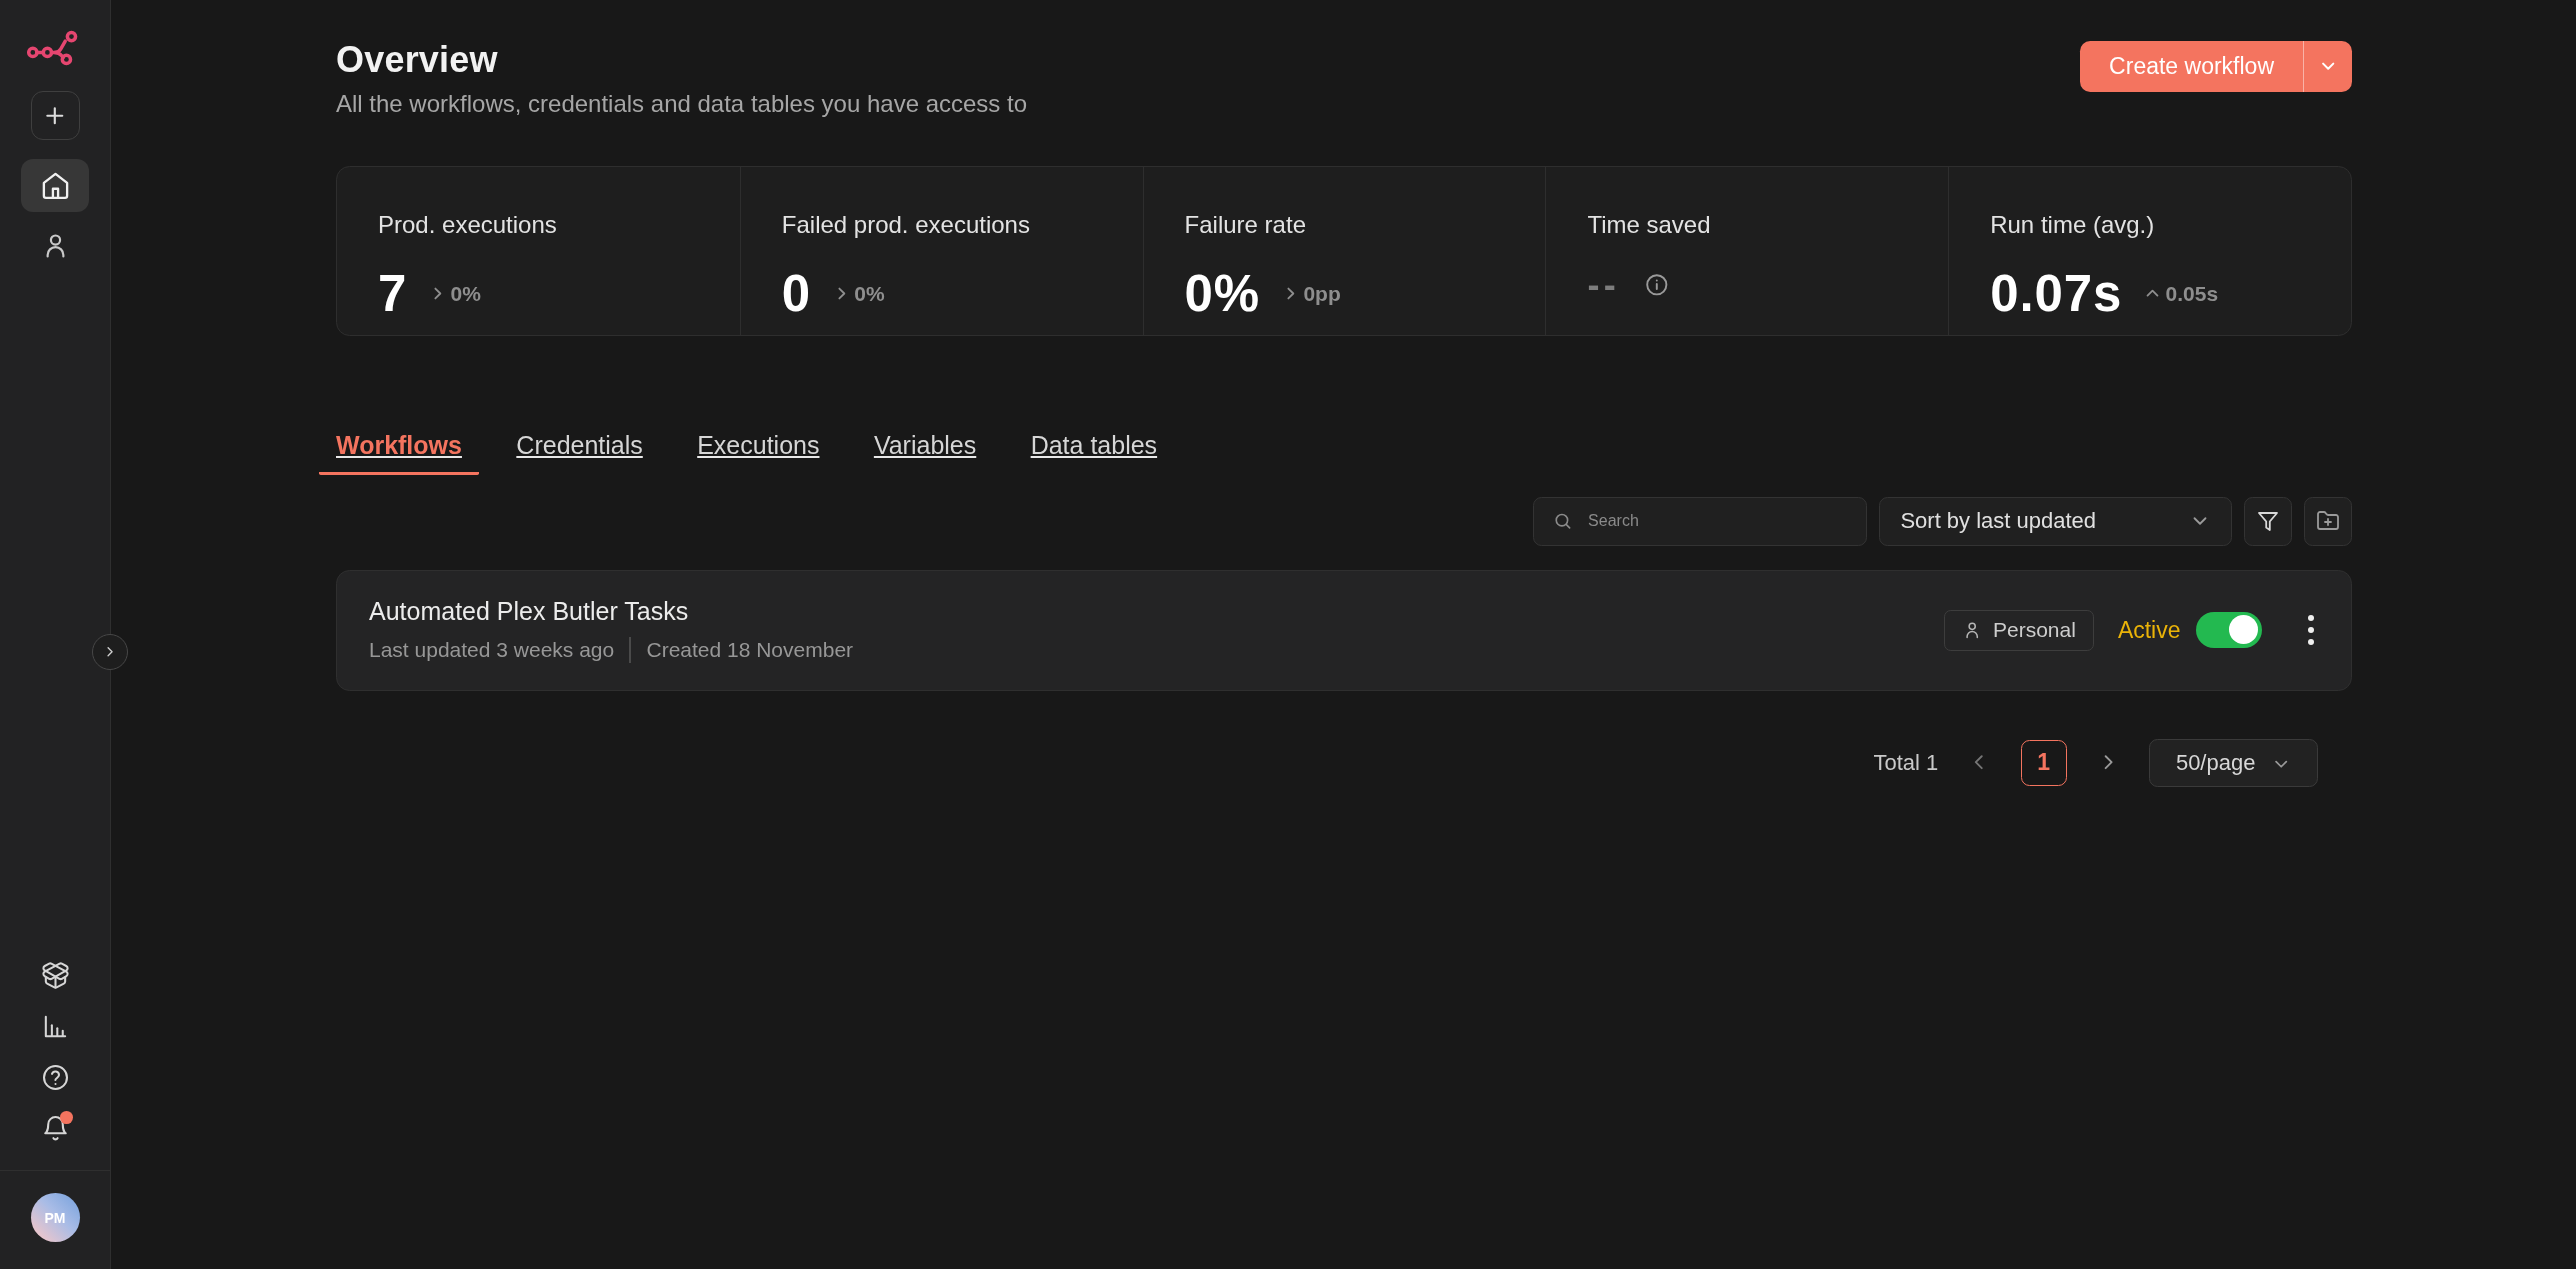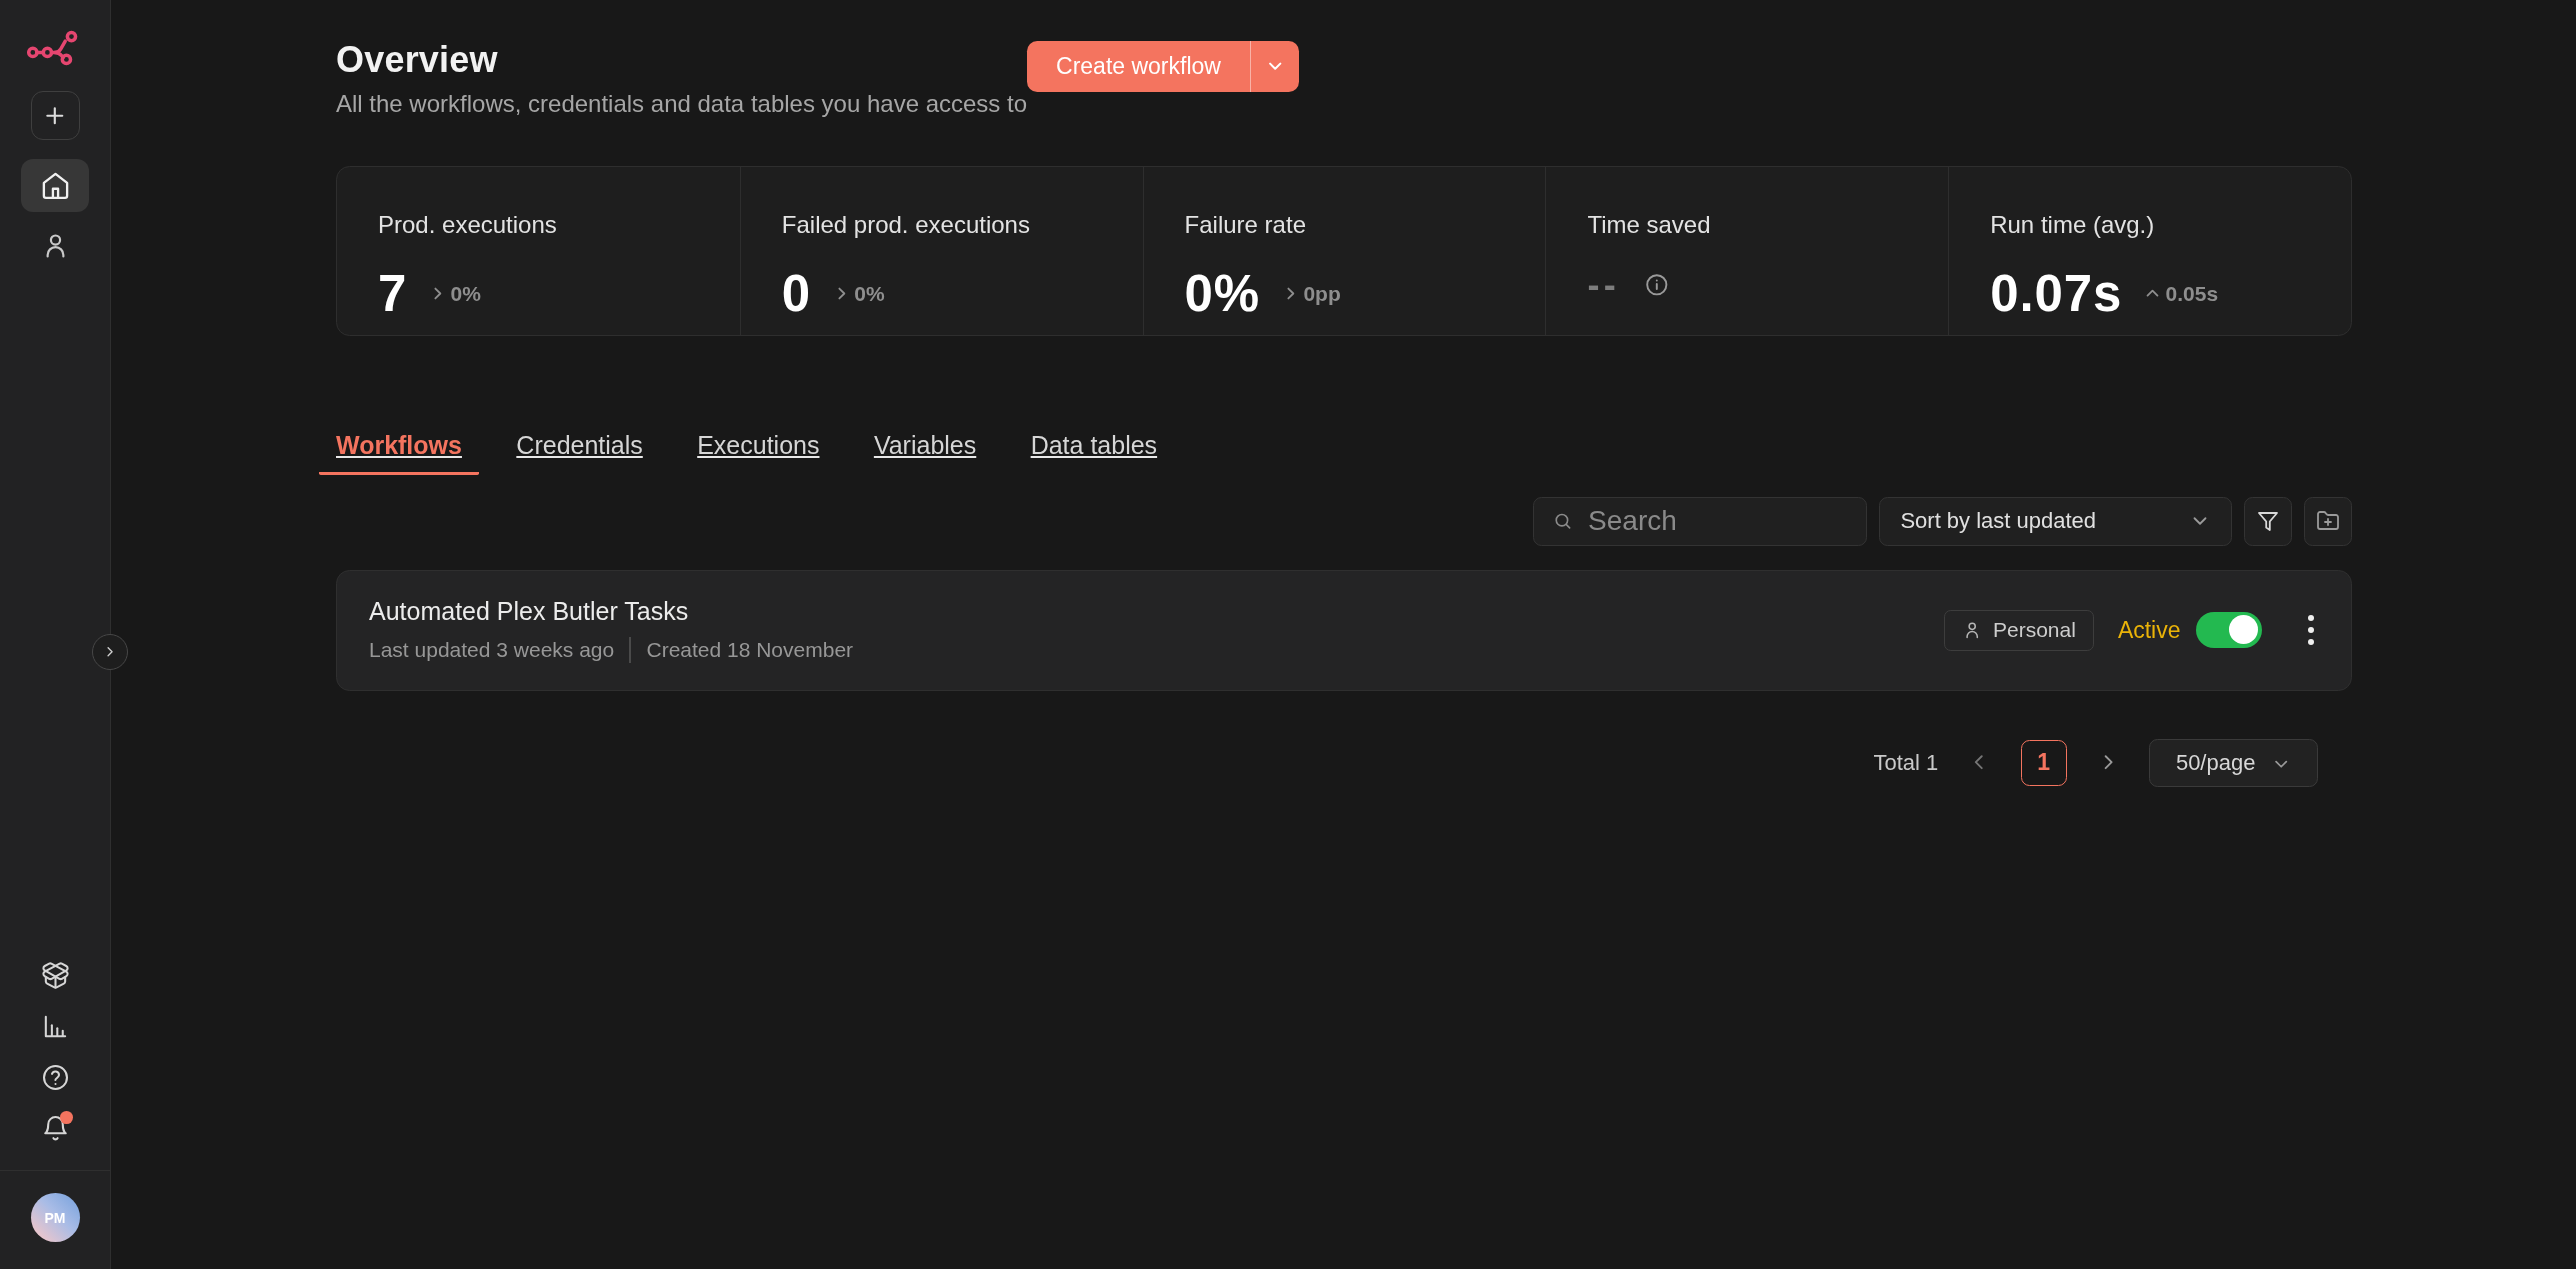--- a/index.html
+++ b/index.html
@@ -39,21 +39,21 @@
   }
   .collapse-btn {
     position:absolute; left:92px; top:634px; width:36px; height:36px; border-radius:50%;
     background:#1e1e1e; border:1.7px solid #474747; color:#cfcfcf; z-index:5;
     display:flex; align-items:center; justify-content:center; cursor:pointer;
   }
 
   
   .main { position:absolute; left:111px; right:0; top:0; height:100%; padding:0 224px 0 225px; }
 
-  .header-row { margin-top:39px; display:flex; align-items:flex-start; }
+  .header-row { margin-top:39px; display:flex; justify-content:space-between; align-items:flex-start; }
   .page-title { margin:0; font-size:36px; font-weight:700; color:#f2f2f2; letter-spacing:0.2px; }
   .page-subtitle { margin:8.5px 0 0; font-size:24px; color:#a6a6a6; }
   .create-btn {
     margin-top:1.7px; height:51px; border-radius:10.2px; background:#f4745f; color:#fff;
     display:flex; align-items:stretch; overflow:hidden; cursor:pointer; user-select:none;
   }
   .create-main { padding:15px 29px; display:flex; align-items:center; font-size:23px; }
   .create-split { width:49px; display:flex; align-items:center; justify-content:center; border-left:1.7px solid rgba(255,255,255,.45); }
 
   
@@ -75,21 +75,21 @@
   .tab {
     padding:0 17px 12px; font-size:25px; color:#d6d6d6; cursor:pointer;
     border-bottom:3.4px solid transparent; border-radius:1.7px;
   }
   .tab.active { color:#f4745f; border-bottom-color:#f4745f; font-weight:600; }
 
   
   .toolbar { margin-top:22px; display:flex; justify-content:flex-end; gap:12px; }
   .control { height:49px; background:#202020; border:0.9px solid #333; border-radius:8.5px; display:flex; align-items:center; }
   .search-box { width:334px; padding:0 19px; gap:13.6px; color:#8a8a8a; }
-  .search-box input { background:transparent; border:none; outline:none; color:#e0e0e0; font-size:28px; width:100%; font-family:inherit; }
+  .search-box input { background:transparent; border:none; outline:none; color:#e0e0e0; font-size:16px; width:100%; font-family:inherit; }
   .search-box input::placeholder { color:#8a8a8a; }
   .sort-box { width:353px; padding:0 20.4px; justify-content:space-between; font-size:22px; color:#e0e0e0; cursor:pointer; }
   .sort-chevron { color:#9a9a9a; }
   .icon-btn { width:48px; justify-content:center; cursor:pointer; color:#d8d8d8; }
   .icon-btn.dim { color:#9a9a9a; }
 
   
   .wf-row {
     margin-top:24px; height:121px; background:#242425; border:0.9px solid #2f2f2f; border-radius:13.6px;
     display:flex; align-items:center; justify-content:space-between; padding:0 32px; cursor:pointer;

